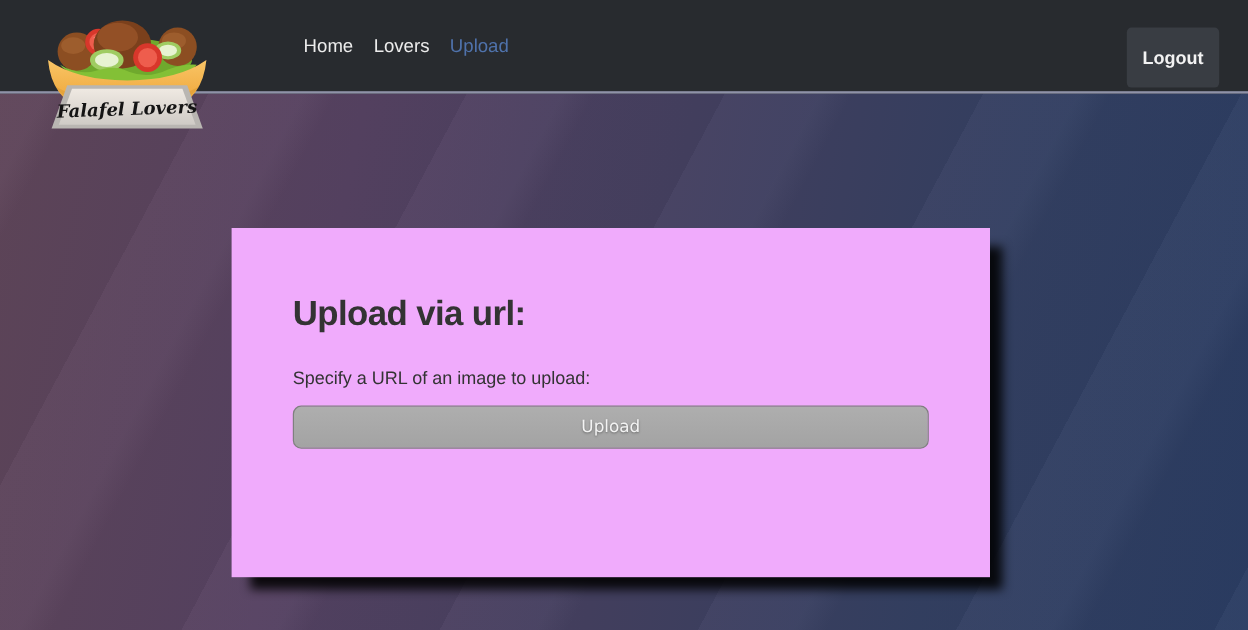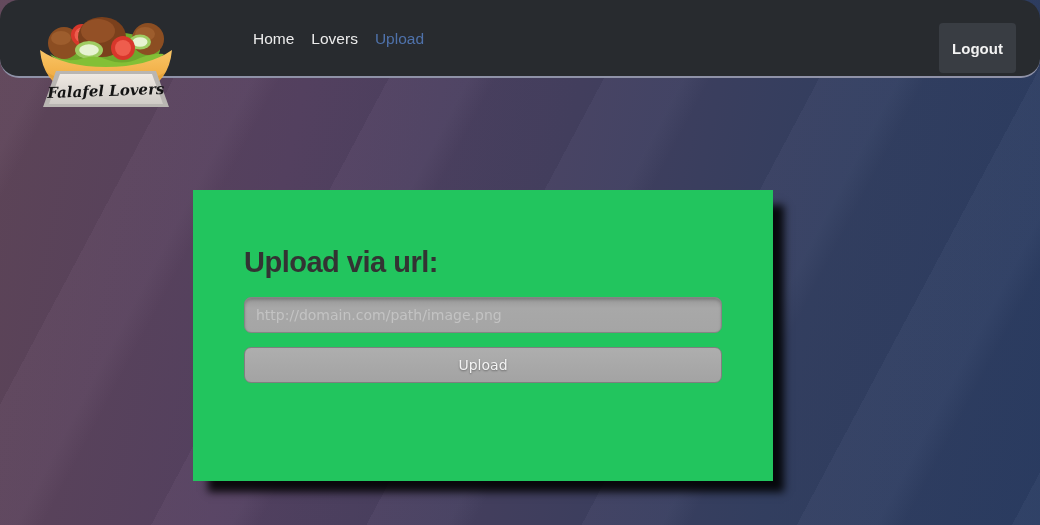--- a/index.html
+++ b/index.html
@@ -12,21 +12,21 @@
   .bg-streaks {
     position:absolute; inset:0; pointer-events:none;
     background:repeating-linear-gradient(118deg,
       rgba(255,255,255,0.025) 0 70px,
       rgba(0,0,0,0.035) 95px 190px);
   }
 
   
   .navbar {
     position:absolute; top:0; left:0; right:0; height:78px;
-    background:#282b2f; border-bottom:2px solid #8f92a8; z-index:2;border-radius:19px;
+    background:#282b2f; border-bottom:2px solid #8f92a8; z-index:2;
   }
   .nav-links {
     position:absolute; left:253px; top:0; height:78px;
     display:flex; align-items:center; gap:17px;
   }
   .nav-link {
     font-size:15.5px; color:#ececec; text-decoration:none; cursor:pointer;
   }
   .nav-link.active { color:#4f72ab; }
   .logout-btn {
@@ -39,22 +39,22 @@
   
   .logo { position:absolute; left:36px; top:10px; width:140px; height:100px; z-index:5; }
   .logo svg { width:100%; height:100%; display:block; }
   .brand-script {
     font-family:"DejaVu Serif", serif; font-style:italic; font-weight:bold;
     font-size:15px; fill:#141414;
   }
 
   
   .card {
-    position:absolute; left:193px; top:190px; width:580px; height:291px;
-    background:#22c55e; padding:0 51px; z-index:1;
+    position:absolute; left:193px; top:190px; width:632px; height:291px;
+    background:#f0abfc; padding:0 51px; z-index:1;
     box-shadow:13px 13px 8px -2px rgba(0,0,0,0.88);
   }
   .card-title {
     margin-top:58px; font-size:29px; line-height:1; font-weight:bold;
     color:#333; letter-spacing:-0.5px;
   }
   .instruction { margin-top:30px; font-size:15px; color:#333; }
   .url-input {
     display:block; margin-top:20px; width:100%; height:36px;
     border:1px solid #858585; border-radius:7px;
@@ -130,15 +130,15 @@
     <path d="M10,62 Q40,78 70,78 Q100,78 130,62 Q116,82 70,84 Q24,82 10,62 Z" fill="#dd9b33" opacity="0.55"></path>
 
     <polygon points="20,61 120,61 133,97 7,97" fill="#b9b6b2"></polygon>
     <polygon points="24,64 116,64 127,94 13,94" fill="url(#signGrad)"></polygon>
     <text class="brand-script" x="70" y="86" text-anchor="middle" transform="rotate(-2 70 86)">Falafel Lovers</text>
   </svg>
 </div>
 
 <main class="card">
   <h1 class="card-title">Upload via url:</h1>
-  <input class="url-input" type="text" placeholder="http://domain.com/path/image.png" style="">
+  <p class="instruction">Specify a URL of an image to upload:</p>
   <button class="upload-btn">Upload</button>
 </main>
 
 </body></html>

